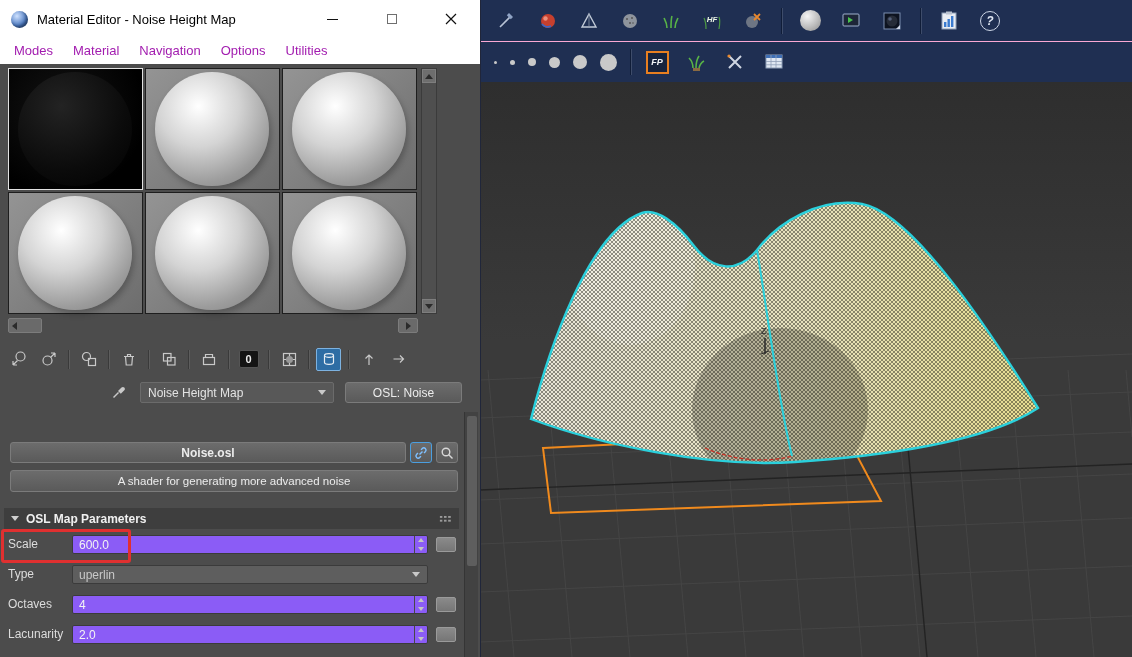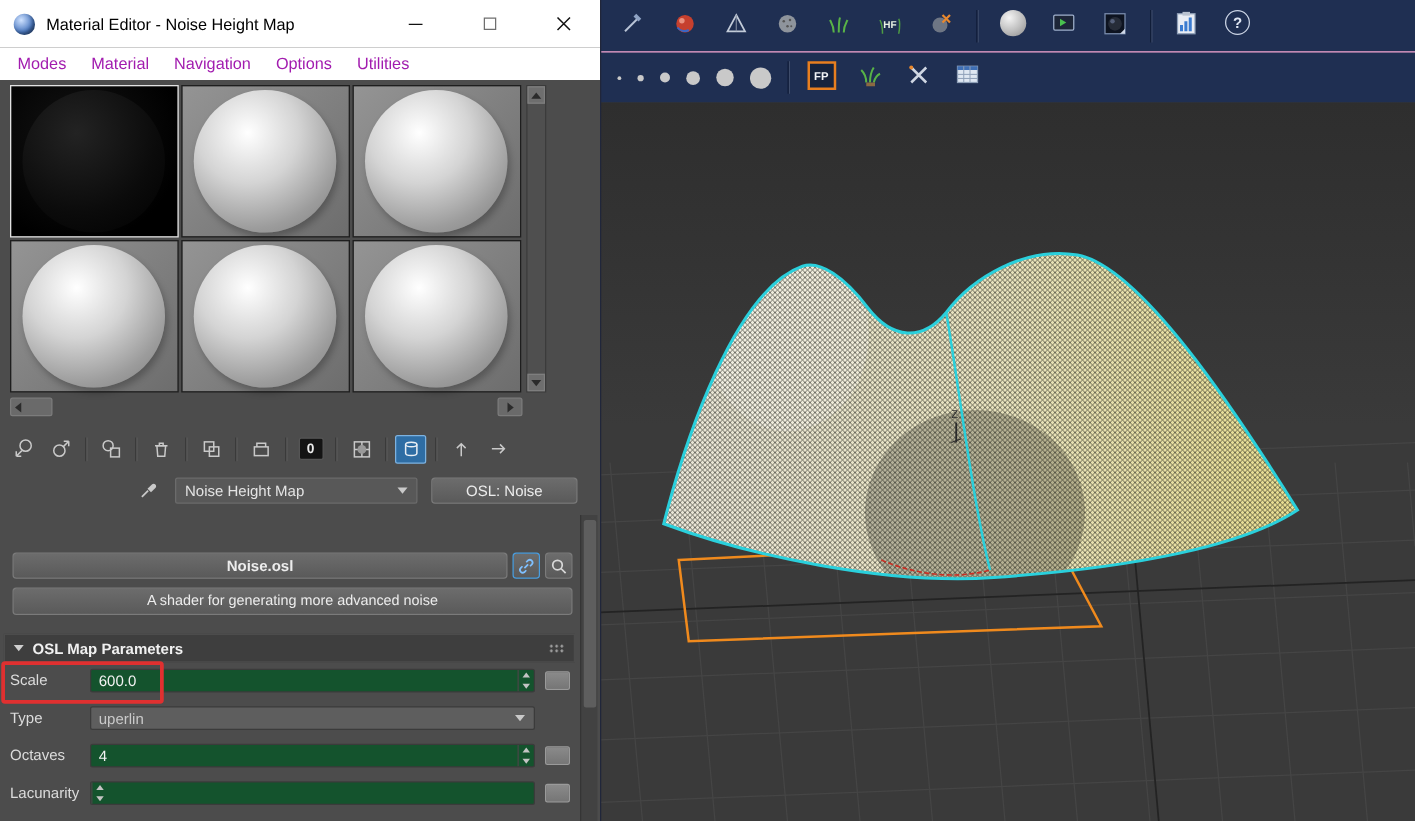--- a/index.html
+++ b/index.html
@@ -5,21 +5,21 @@
   * { margin:0; padding:0; box-sizing:border-box; }
   body { background:#222; }
   .screen { position:relative; width:1132px; height:657px; overflow:hidden;
             background:#383838; font-family:"Liberation Sans", sans-serif; }
 
   
   .topbar { position:absolute; left:480px; top:0; width:652px; height:82px;
             background:#1f2f52; z-index:1; }
   .trow { height:41px; display:flex; align-items:center; padding-left:14px; gap:15px; }
   .trow.second { border-top:1px solid #f9a8d4; gap:13px; }
-  .ticon { width:26px; height:26px; display:flex; justify-content:center; position:relative; }
+  .ticon { width:26px; height:26px; display:flex; align-items:center; justify-content:center; position:relative;font-style:italic; }
   .tsep { width:1px; height:26px; background:#101d38; box-shadow:1px 0 0 rgba(255,255,255,.14); }
   .graysphere { width:21px; height:21px; border-radius:50%;
                 background:radial-gradient(circle at 35% 30%, #f4f4f4, #bdbdbd 55%, #8b8b8b); }
   .helpcirc { width:20px; height:20px; border-radius:50%; border:1.5px solid #cdd6e6;
               color:#dfe6f2; font-size:12px; font-weight:bold; display:flex; align-items:center; justify-content:center; }
   .dot { border-radius:50%; background:#c9c9c9; }
   .fp-tile { width:23px; height:23px; border:2px solid #e87f20; background:rgba(0,0,0,.25);
              color:#f2f4f8; font-size:9px; font-weight:bold; display:flex; align-items:center; justify-content:center; }
   .hf-label { position:absolute; left:0; right:0; top:7px; text-align:center;
               font-size:8px; font-weight:bold; color:#e9f2e4; }
@@ -95,21 +95,21 @@
   .rollhead { position:absolute; left:3px; width:457px; height:23px; background:#3e3e3e;
               border:1px solid #4c4c4c; display:flex; align-items:center;
               color:#f0f0f0; font-weight:bold; font-size:12px; }
   .rtri { width:0; height:0; border-left:4px solid transparent; border-right:4px solid transparent;
           border-top:5px solid #cfcfcf; margin:0 7px; }
   .grip { margin-left:auto; margin-right:7px; width:13px; height:8px;
           background-image:radial-gradient(circle, #9b9b9b 1px, transparent 1.3px); background-size:4.2px 3.8px; }
 
   
   .plabel { position:absolute; left:8px; color:#dcdcdc; font-size:12px; height:20px; line-height:20px; }
-  .pfield { position:absolute; left:72px; width:356px; height:19px; background:#14532d;
+  .pfield { position:absolute; left:72px; width:356px; height:19px; background:#8b5cf6;
             border:1px solid #3b3b3b; border-radius:2px; display:flex; align-items:center;gap:44px; }
   .pval { flex:1; padding-left:6px; font-size:12px; color:#f3f3f3; }
   .spincol { width:13px; height:100%; border-left:1px solid #474747; display:flex; flex-direction:column; }
   .spinhalf { flex:1; display:flex; align-items:center; justify-content:center; }
   .sp-up { width:0; height:0; border-left:3px solid transparent; border-right:3px solid transparent; border-bottom:4px solid #c4c4c4; }
   .sp-dn { width:0; height:0; border-left:3px solid transparent; border-right:3px solid transparent; border-top:4px solid #c4c4c4; }
   .mapbtn { position:absolute; left:436px; width:20px; height:15px;
             background:linear-gradient(#8a8a8a,#767676); border:1px solid #9a9a9a; border-radius:2px; }
   .pselect { position:absolute; left:72px; width:356px; height:19px; background:#5e5e5e;
              border:1px solid #3b3b3b; border-radius:2px; display:flex; align-items:center; }
@@ -522,20 +522,21 @@
             </div>
           <div class="spinhalf">
               <div class="sp-dn"></div>
             </div>
         </div>
       </div>
       <div class="mapbtn" style="top:533px;"></div>
 
       <span class="plabel" style="top:560px;">Lacunarity</span>
       <div class="pfield" style="top:561px;">
+        <span class="pval">2.0</span>
         <div class="spincol">
           <div class="spinhalf">
               <div class="sp-up"></div>
             </div>
           <div class="spinhalf">
               <div class="sp-dn"></div>
             </div>
         </div>
       </div>
       <div class="mapbtn" style="top:563px;"></div>

